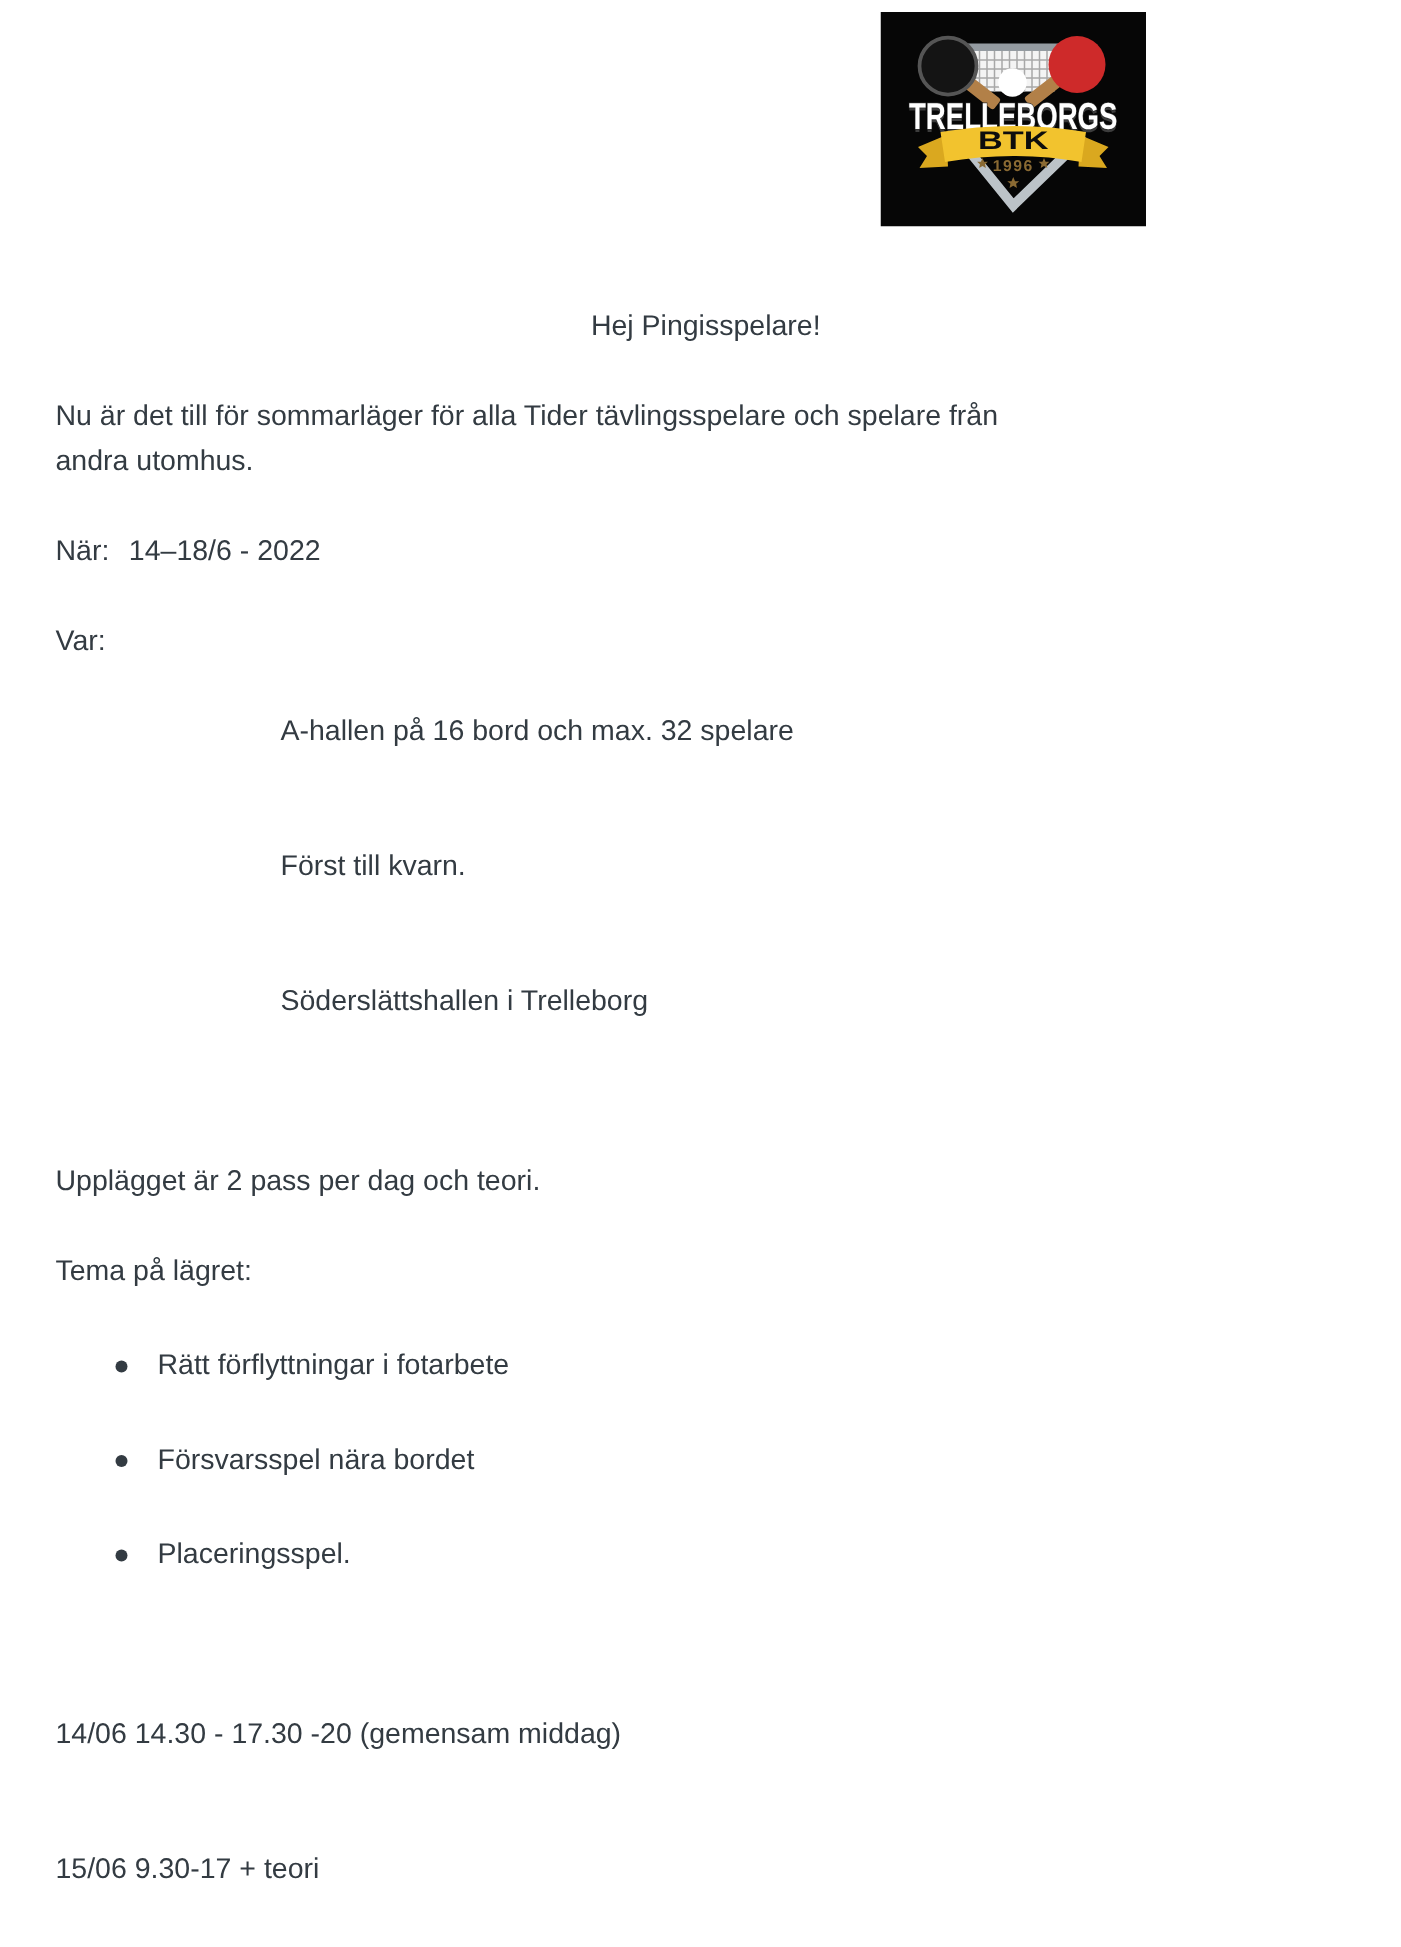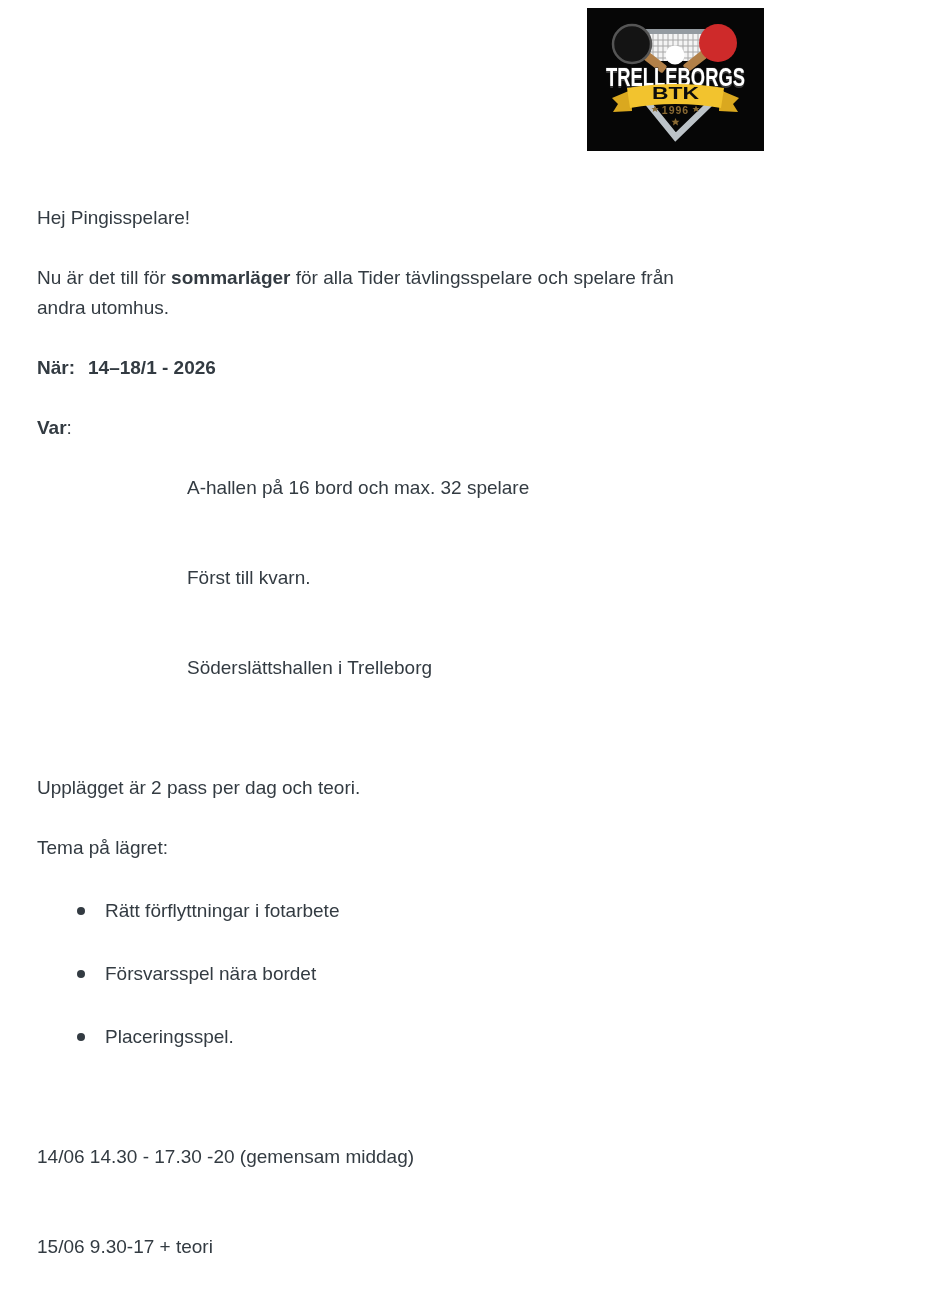--- a/index.html
+++ b/index.html
@@ -13,22 +13,22 @@
     box-sizing:border-box;
     width:934px; height:1298px;
     padding:8px 30px 0 37px;
     font-size:19px;
     line-height:30px;
     color:#333b42;
   }
   .doc p, .doc .block { margin:0; white-space:pre-wrap; }
   .sp { margin-top:30px !important; }
   .logo-row { margin:0 0 0 550px; width:177px; height:174px; }
-  .greeting { margin-top:21px !important; }
-  b, .bold { font-weight:bold; }
+  .greeting { margin-top:21px !important;text-align:center; }
+  b, .bold { font-weight:normal; }
   .when-value { margin-left:13px; }
   .hang { display:flex;gap:12px; }
   .hang-label { width:138px; flex:none; }
   ul.theme-list { margin:0; padding:0; list-style:none; }
   ul.theme-list li { position:relative; padding-left:68px; white-space:pre-wrap;margin-top:33px; }
   ul.theme-list li::before {
     content:""; position:absolute; left:40px; top:11px;
     width:8px; height:8px; border-radius:50%; background:#333b42;
   }
   svg text { font-family:"Liberation Sans","DejaVu Sans",sans-serif; }
@@ -80,21 +80,21 @@
         <path transform="translate(109,101) scale(0.9)" d="M0,-4 L1.18,-1.24 L4,-1.24 L1.9,0.55 L2.47,3.4 L0,1.8 L-2.47,3.4 L-1.9,0.55 L-4,-1.24 L-1.18,-1.24 Z"></path>
         <path transform="translate(88.5,114)" d="M0,-4 L1.18,-1.24 L4,-1.24 L1.9,0.55 L2.47,3.4 L0,1.8 L-2.47,3.4 L-1.9,0.55 L-4,-1.24 L-1.18,-1.24 Z"></path>
       </g>
     </svg>
   </div>
 
   <p class="greeting">Hej Pingisspelare!</p>
 
   <p class="sp"><span>Nu är det till för </span><b>sommarläger</b><span> för alla Tider tävlingsspelare och spelare från</span><br><span>andra utomhus.</span></p>
 
-  <p class="sp bold"><b>När:</b><b class="when-value">14–18/1 - 2026</b></p>
+  <p class="sp bold"><b>När:</b><b class="when-value">14–18/6 - 2022</b></p>
 
   <div class="block sp hang">
     <div class="hang-label"><b>Var</b><span>:</span></div>
     <div>
       <div>A-hallen på 16 bord och max. 32 spelare</div>
       <div>Först till kvarn.</div>
       <div>Söderslättshallen i Trelleborg</div>
     </div>
   </div>
 

